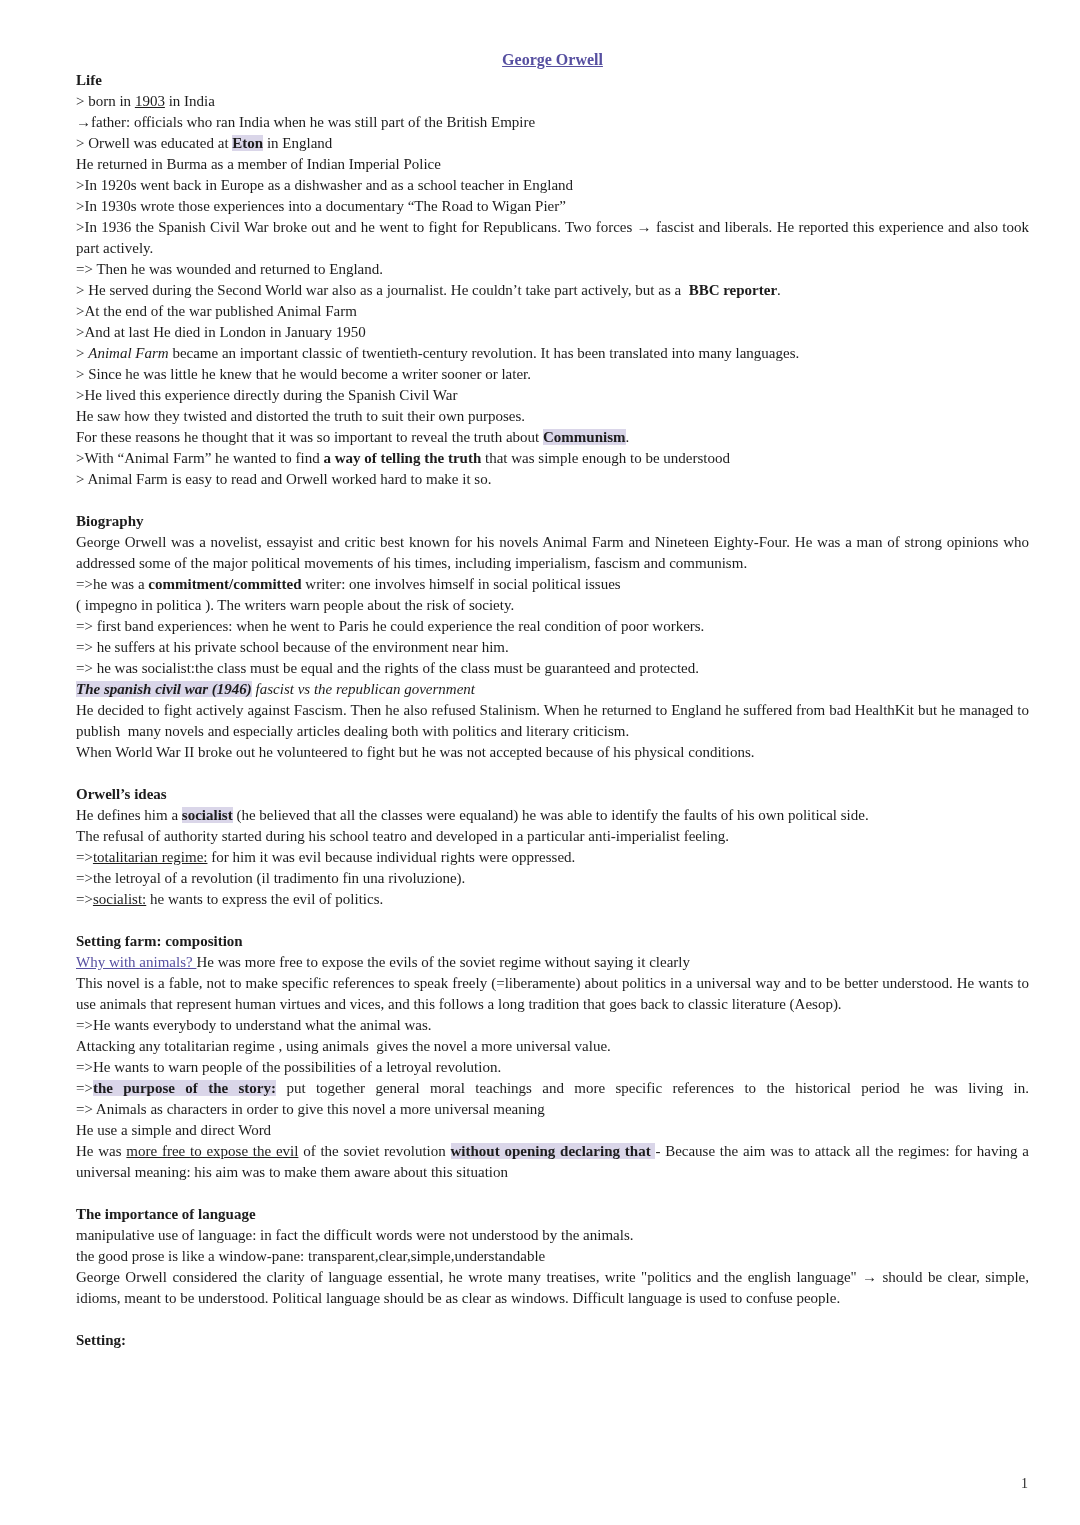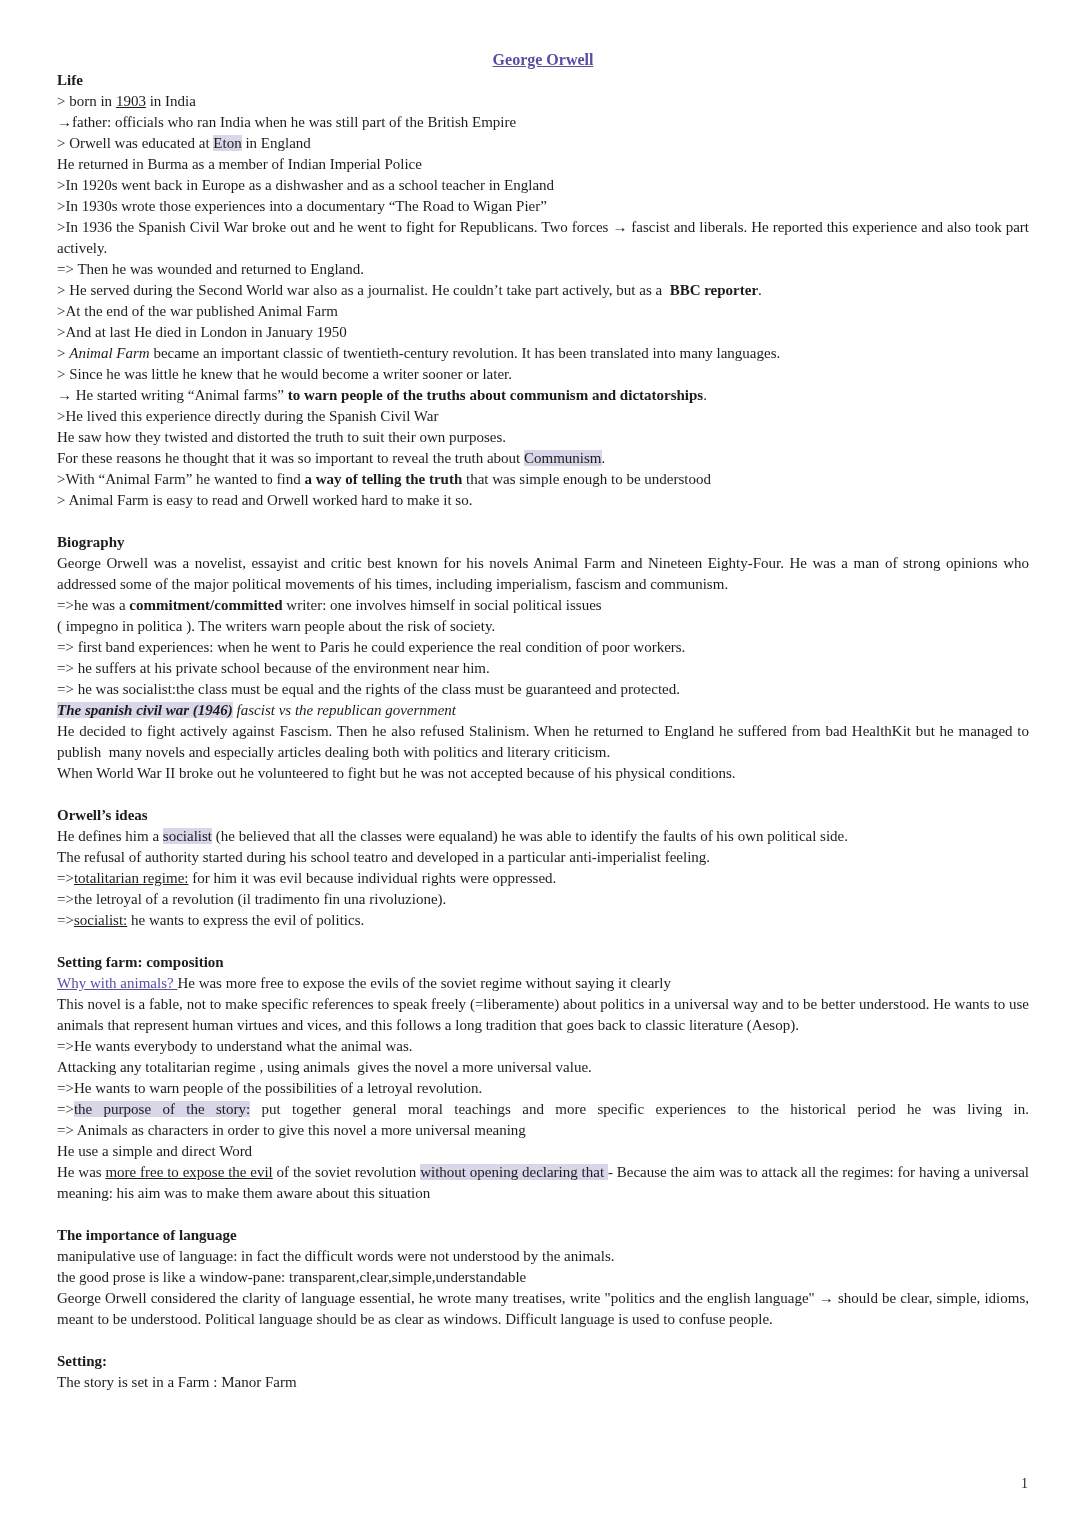--- a/index.html
+++ b/index.html
@@ -6,32 +6,32 @@
   html, body { margin: 0; padding: 0; }
   body {
     width: 1080px; height: 1525px;
     background: #ffffff;
     position: relative;
     font-family: "Liberation Serif", "DejaVu Serif", serif;
     font-size: 15px;
     color: #1c1c1c;
     -webkit-font-smoothing: antialiased;
   }
-  .page { padding: 49px 51px 0 36px; margin-left: 21px; }
+  .page { padding: 49px 51px 0 76px; }
   .block { line-height: 21px; min-height: 21px; }
   .title { text-align: center; font-size: 16px; }
   .title .link { font-weight: bold; }
   .heading { font-weight: bold; }
   .gap { margin-top: 21px; }
   .justify { text-align: justify; }
   .justify-all { text-align: justify; text-align-last: justify; }
   .b { font-weight: bold; }
   .i { font-style: italic; text-align: center; }
   .u { text-decoration: underline; }
-  .hl { background: var(--highlight, #dad6e9); }
+  .hl { background: var(--highlight, #dad6e9); font-weight: bold; }
   .link { color: var(--accent, #564fa0); text-decoration: underline; cursor: pointer; }
   .page-number {
     position: absolute;
     right: 52px;
     bottom: 33px;
     font-size: 14px;
     color: #2a2a2a;
   }
 </style>
 </head>
@@ -46,21 +46,20 @@
     <div class="block para"><span>He returned in Burma as a member of Indian Imperial Police</span></div>
     <div class="block para"><span>&gt;In 1920s went back in Europe as a dishwasher and as a school teacher in England</span></div>
     <div class="block para"><span>&gt;In 1930s wrote those experiences into a documentary “The Road to Wigan Pier”</span></div>
     <div class="block para justify"><span>&gt;In 1936 the Spanish Civil War broke out and he went to fight for Republicans. Two forces → fascist and liberals. He reported this experience and also took part actively.</span></div>
     <div class="block para"><span>=&gt; Then he was wounded and returned to England.</span></div>
     <div class="block para"><span>&gt; He served during the Second World war also as a journalist. He couldn’t take part actively, but as a&nbsp; </span><span class="b">BBC reporter</span><span>.</span></div>
     <div class="block para"><span>&gt;At the end of the war published Animal Farm</span></div>
     <div class="block para"><span>&gt;And at last He died in London in January 1950</span></div>
     <div class="block para"><span>&gt; </span><span class="i">Animal Farm</span><span> became an important classic of twentieth-century revolution. It has been translated into many languages.</span></div>
     <div class="block para"><span>&gt; Since he was little he knew that he would become a writer sooner or later.</span></div>
-    <div class="block para"><span>→ He started writing “Animal farms” </span><span class="b">to warn people of the truths about communism and dictatorships</span><span>.</span></div>
     <div class="block para"><span>&gt;He lived this experience directly during the Spanish Civil War</span></div>
     <div class="block para"><span>He saw how they twisted and distorted the truth to suit their own purposes.</span></div>
     <div class="block para"><span>For these reasons he thought that it was so important to reveal the truth about </span><span class="hl">Communism</span><span>.</span></div>
     <div class="block para"><span>&gt;With “Animal Farm” he wanted to find </span><span class="b">a way of telling the truth</span><span> that was simple enough to be understood</span></div>
     <div class="block para"><span>&gt; Animal Farm is easy to read and Orwell worked hard to make it so.</span></div>
     <div class="block heading gap"><span>Biography</span></div>
     <div class="block para justify"><span>George Orwell was a novelist, essayist and critic best known for his novels Animal Farm and Nineteen Eighty-Four. He was a man of strong opinions who addressed some of the major political movements of his times, including imperialism, fascism and communism.</span></div>
     <div class="block para"><span>=&gt;he was a </span><span class="b">commitment/committed</span><span> writer: one involves himself in social political issues</span></div>
     <div class="block para"><span>( impegno in politica ). The writers warn people about the risk of society.</span></div>
     <div class="block para"><span>=&gt; first band experiences: when he went to Paris he could experience the real condition of poor workers.</span></div>
@@ -74,25 +73,24 @@
     <div class="block para"><span>The refusal of authority started during his school teatro and developed in a particular anti-imperialist feeling.</span></div>
     <div class="block para"><span>=&gt;</span><span class="u">totalitarian regime:</span><span> for him it was evil because individual rights were oppressed.</span></div>
     <div class="block para"><span>=&gt;the letroyal of a revolution (il tradimento fin una rivoluzione).</span></div>
     <div class="block para"><span>=&gt;</span><span class="u">socialist:</span><span> he wants to express the evil of politics.</span></div>
     <div class="block heading gap"><span>Setting farm: composition</span></div>
     <div class="block para"><span class="link">Why with animals? </span><span>He was more free to expose the evils of the soviet regime without saying it clearly</span></div>
     <div class="block para justify"><span>This novel is a fable, not to make specific references to speak freely (=liberamente) about politics in a universal way and to be better understood. He wants to use animals that represent human virtues and vices, and this follows a long tradition that goes back to classic literature (Aesop).</span></div>
     <div class="block para"><span>=&gt;He wants everybody to understand what the animal was.</span></div>
     <div class="block para"><span>Attacking any totalitarian regime , using animals&nbsp; gives the novel a more universal value.</span></div>
     <div class="block para"><span>=&gt;He wants to warn people of the possibilities of a letroyal revolution.</span></div>
-    <div class="block para justify-all"><span>=&gt;</span><span class="hl">the purpose of the story:</span><span> put together general moral teachings and more specific experiences to the historical period he was living in.</span></div>
+    <div class="block para justify-all"><span>=&gt;</span><span class="hl">the purpose of the story:</span><span> put together general moral teachings and more specific references to the historical period he was living in.</span></div>
     <div class="block para"><span>=&gt; Animals as characters in order to give this novel a more universal meaning</span></div>
     <div class="block para"><span>He use a simple and direct Word</span></div>
     <div class="block para justify"><span>He was </span><span class="u">more free to expose the evil</span><span> of the soviet revolution </span><span class="hl">without opening declaring that </span><span>- Because the aim was to attack all the regimes: for having a universal meaning: his aim was to make them aware about this situation</span></div>
     <div class="block heading gap"><span>The importance of language</span></div>
     <div class="block para"><span>manipulative use of language: in fact the difficult words were not understood by the animals.</span></div>
     <div class="block para"><span>the good prose is like a window-pane: transparent,clear,simple,understandable</span></div>
     <div class="block para justify"><span>George Orwell considered the clarity of language essential, he wrote many treatises, write "politics and the english language" → should be clear, simple, idioms, meant to be understood. Political language should be as clear as windows. Difficult language is used to confuse people.</span></div>
     <div class="block heading gap"><span>Setting:</span></div>
-    <div class="block para"><span>The story is set in a Farm : Manor Farm</span></div>
   </div>
 
 <div class="page-number">1</div>
 
 </body></html>

